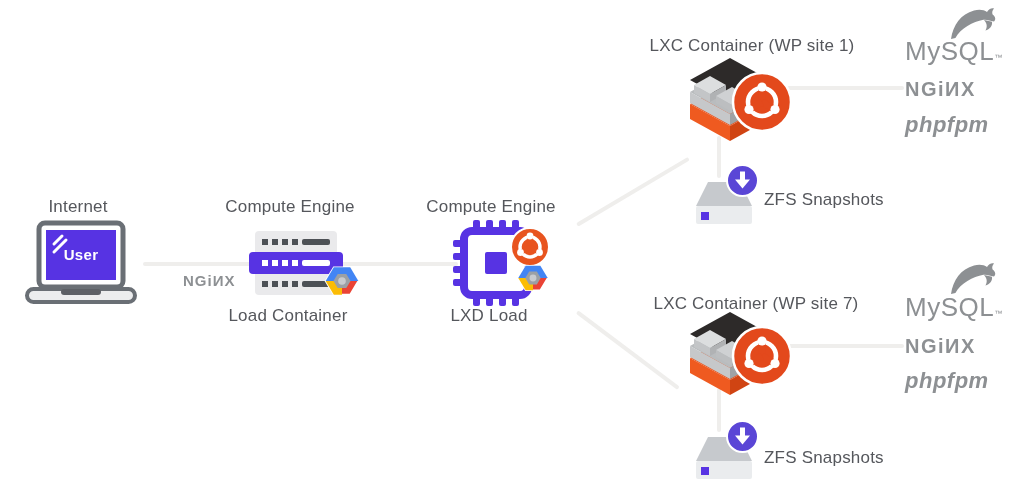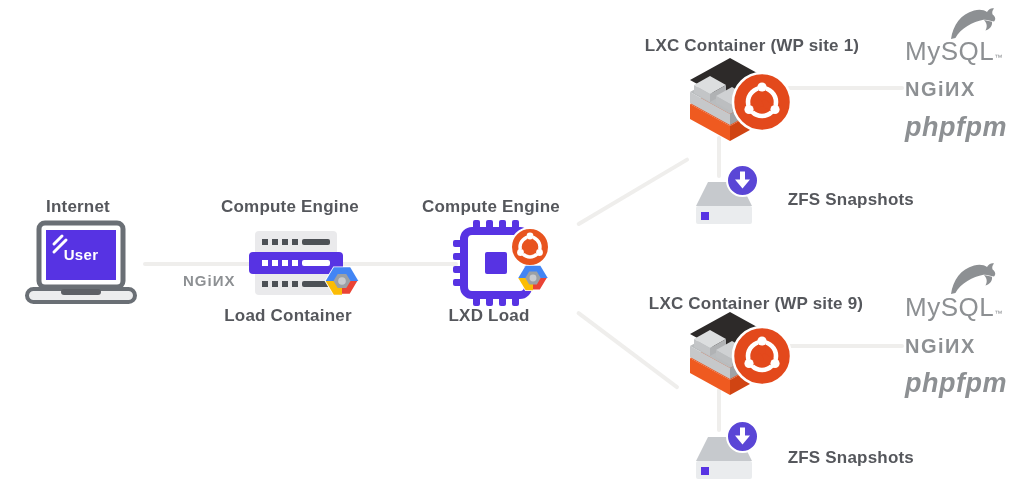--- a/index.html
+++ b/index.html
@@ -1,26 +1,26 @@
 <!DOCTYPE html>
 <html><head>
 <meta charset="utf-8">
 <style>
   html,body{margin:0;padding:0;background:#fff;}
   #stage{position:relative;width:1024px;height:500px;background:#ffffff;overflow:hidden;
          font-family:"Liberation Sans",sans-serif;}
   .line{position:absolute;background:#efeeec;border-radius:2px;z-index:0;}
   .icon{position:absolute;z-index:2;}
-  .node-label{position:absolute;z-index:3;color:#55575c;font-weight:700;font-size:17px;
+  .node-label{position:absolute;z-index:3;color:#55575c;font-weight:400;font-size:17px;
               letter-spacing:.2px;text-align:center;white-space:nowrap;}
-  .left-align{text-align:right;}
+  .left-align{text-align:left;}
   .logo{position:absolute;z-index:3;color:#8d9093;white-space:nowrap;}
   .nginx-logo{font-weight:700;font-size:20px;letter-spacing:1.5px;}
   .nginx-small{font-weight:700;font-size:15px;letter-spacing:1px;}
-  .phpfpm-logo{font-weight:700;font-style:italic;font-size:27px;letter-spacing:.5px;}
+  .phpfpm-logo{font-weight:700;font-style:italic;font-size:22px;letter-spacing:.5px;}
   .mysql-logo{font-weight:500;font-size:26px;letter-spacing:.5px;}
   .mysql-tm{font-size:8px;vertical-align:baseline;}
   .screen-text{position:absolute;z-index:4;color:#ffffff;font-weight:700;font-size:15px;
                text-align:center;letter-spacing:.3px;}
   .mysql-col{position:absolute;width:100px;z-index:3;}
 </style>
 </head>
 <body>
 
 <div id="stage">
@@ -190,21 +190,21 @@
                C42,14.8 38.6,13.2 35.4,13.8 C25,15.6 12.6,22.5 7.4,32 Z" fill="#8d9093"></path>
       <path d="M36,14 C39,17 39.6,21 37.4,24.6 C41.8,23.4 44.6,20 44,15.8 Z" fill="#8d9093"></path>
     </svg>
   </div>
   <div class="mysql-col" style="left:905px;top:36px;">
     <span class="logo mysql-logo" style="position:static;">MySQL</span><span class="logo mysql-tm" style="position:static;">™</span>
   </div>
   <div class="mysql-col logo nginx-logo" style="left:905px;top:78px;">NGiИX</div>
   <div class="mysql-col logo phpfpm-logo" style="left:905px;top:112px;">phpfpm</div>
 
-  <div class="node-label" style="left:616px;top:294px;width:280px;">LXC Container (WP site 9)</div>
+  <div class="node-label" style="left:616px;top:294px;width:280px;">LXC Container (WP site 7)</div>
   <div class="icon" style="left:683px;top:310px;">
     <svg width="112" height="86" viewBox="0 0 112 86">
       <polygon points="47,26 87,48 47,70 7,48" fill="#e8541f"></polygon>
       <polygon points="7,48 47,70 47,85 7,63" fill="#ef5a20"></polygon>
       <polygon points="87,48 47,70 47,85 87,63" fill="#d04413"></polygon>
       <polygon points="47,14 87,36 47,58 7,36" fill="#b9bcbe"></polygon>
       <polygon points="7,36 47,58 47,69 7,47" fill="#c6c8ca"></polygon>
       <polygon points="87,36 47,58 47,69 87,47" fill="#9fa2a5"></polygon>
       <polygon points="47,2 87,24 47,46 7,24" fill="#2d2a29"></polygon>
       <polygon points="27,20 43,29 27,38 11,29" fill="#dcdedf"></polygon>

